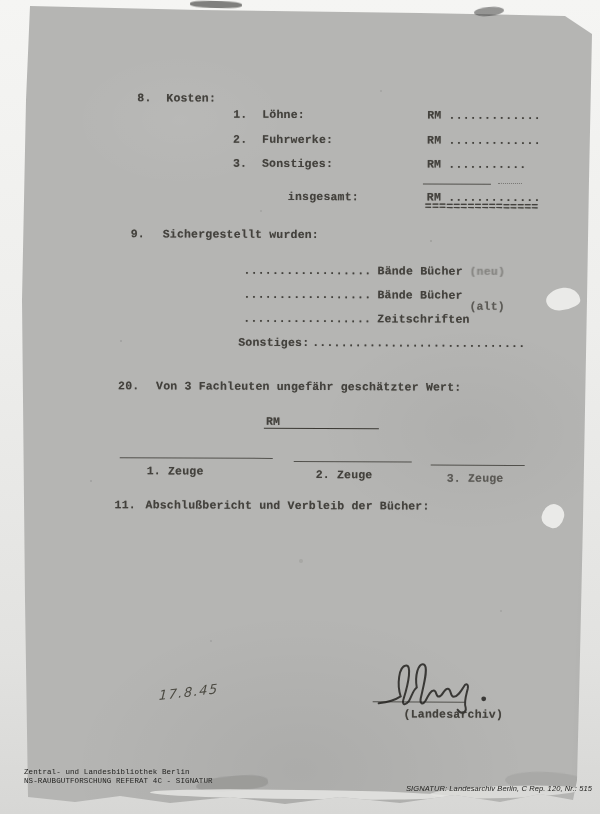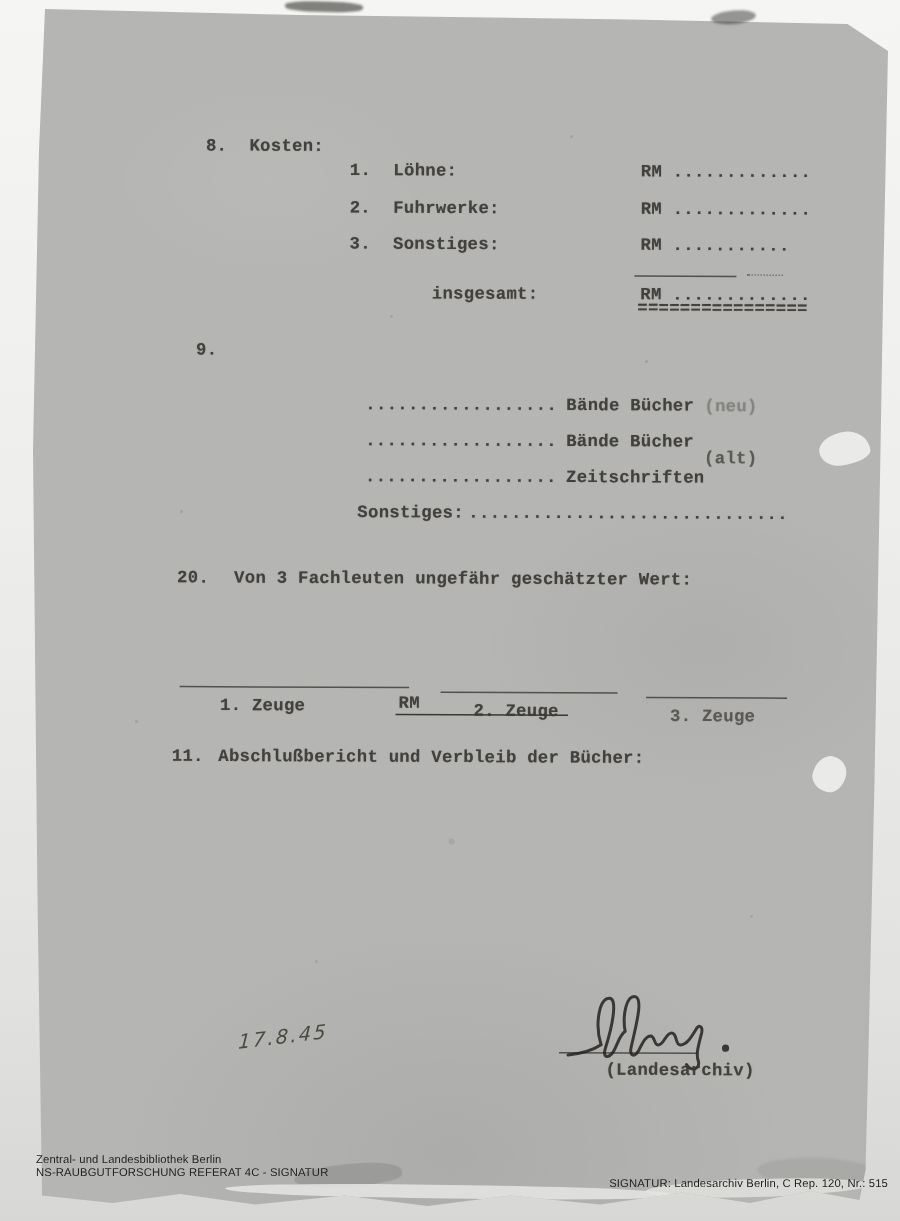--- a/index.html
+++ b/index.html
@@ -35,28 +35,28 @@
   .tear-dark-1{position:absolute;left:196px;top:776px;width:72px;height:15px;background:#8f8f8d;opacity:.6;filter:blur(.5px);border-radius:60% 40% 50% 50%/60% 50% 40% 50%;transform:rotate(-4deg);}
   .tear-dark-2{position:absolute;left:505px;top:772px;width:85px;height:20px;background:#9b9b99;opacity:.45;filter:blur(.7px);border-radius:50%;transform:rotate(3deg);}
   .form{position:absolute;left:0;top:0;width:600px;height:814px;transform:rotate(.25deg);transform-origin:300px 400px;}
   .t{position:absolute;font-family:"Liberation Mono","DejaVu Sans Mono",monospace;
      font-size:11.5px;font-weight:700;letter-spacing:.2px;color:#3a3833;white-space:pre;
      text-shadow:0 0 .7px rgba(58,56,51,.55);opacity:.92;}
   .faded{opacity:.4;filter:blur(.3px);}
   .dim{opacity:.72;}
   .rule{position:absolute;height:1.3px;background:#3a3833;opacity:.8;}
   .rule-dots{position:absolute;border-top:1.5px dotted rgba(58,56,51,.5);}
-  .rm-box{position:absolute;border-bottom:1.4px solid #3a3833;height:15px;margin-top:48px;}
+  .rm-box{position:absolute;border-bottom:1.4px solid #3a3833;height:15px;}
   .hand{position:absolute;font-family:"DejaVu Sans",sans-serif;font-style:italic;
         font-size:13px;letter-spacing:1.5px;color:#3a382f;
         transform:rotate(-7deg) skewX(-10deg);opacity:.85;}
   .sig-svg{position:absolute;left:372px;top:656px;overflow:visible;}
   .footer{position:absolute;font-size:7.5px;line-height:9px;color:#232321;letter-spacing:.1px;}
-  .footer-left{left:24px;top:768px;}
-  .footer-right{left:340px;top:784px;width:252px;text-align:right;}
+  .footer-left{left:24px;top:768px;font-family:Liberation Mono, monospace;}
+  .footer-right{left:340px;top:784px;width:252px;text-align:right;font-style:italic;}
 </style>
 </head>
 <body>
 
 <div class="scan">
 
   <div class="paper">
     <div class="specks"></div>
     <div class="tear-dark-1"></div>
     <div class="tear-dark-2"></div>
@@ -87,20 +87,21 @@
     <span class="t" style="left:426px;top:157px">RM ...........</span>
 
     <div class="rule" style="left:422px;top:183px;width:68px"></div>
     <div class="rule-dots" style="left:497px;top:182px;width:24px"></div>
 
     <span class="t" style="left:287px;top:190px">insgesamt:</span>
     <span class="t" style="left:426px;top:190px">RM .............</span>
     <span class="t" style="left:424px;top:199px">================</span>
 
     <span class="t" style="left:130px;top:228px">9.</span>
+    <span class="t" style="left:162px;top:228px">Sichergestellt wurden:</span>
 
     <span class="t" style="left:243px;top:264px">..................</span>
     <span class="t" style="left:377px;top:264px">Bände Bücher </span>
     <span class="t faded" style="left:469px;top:264px">(neu)</span>
 
     <span class="t" style="left:243px;top:288px">..................</span>
     <span class="t" style="left:377px;top:288px">Bände Bücher </span>
     <span class="t dim" style="left:469px;top:299px">(alt)</span>
 
     <span class="t" style="left:243px;top:312px">..................</span>

